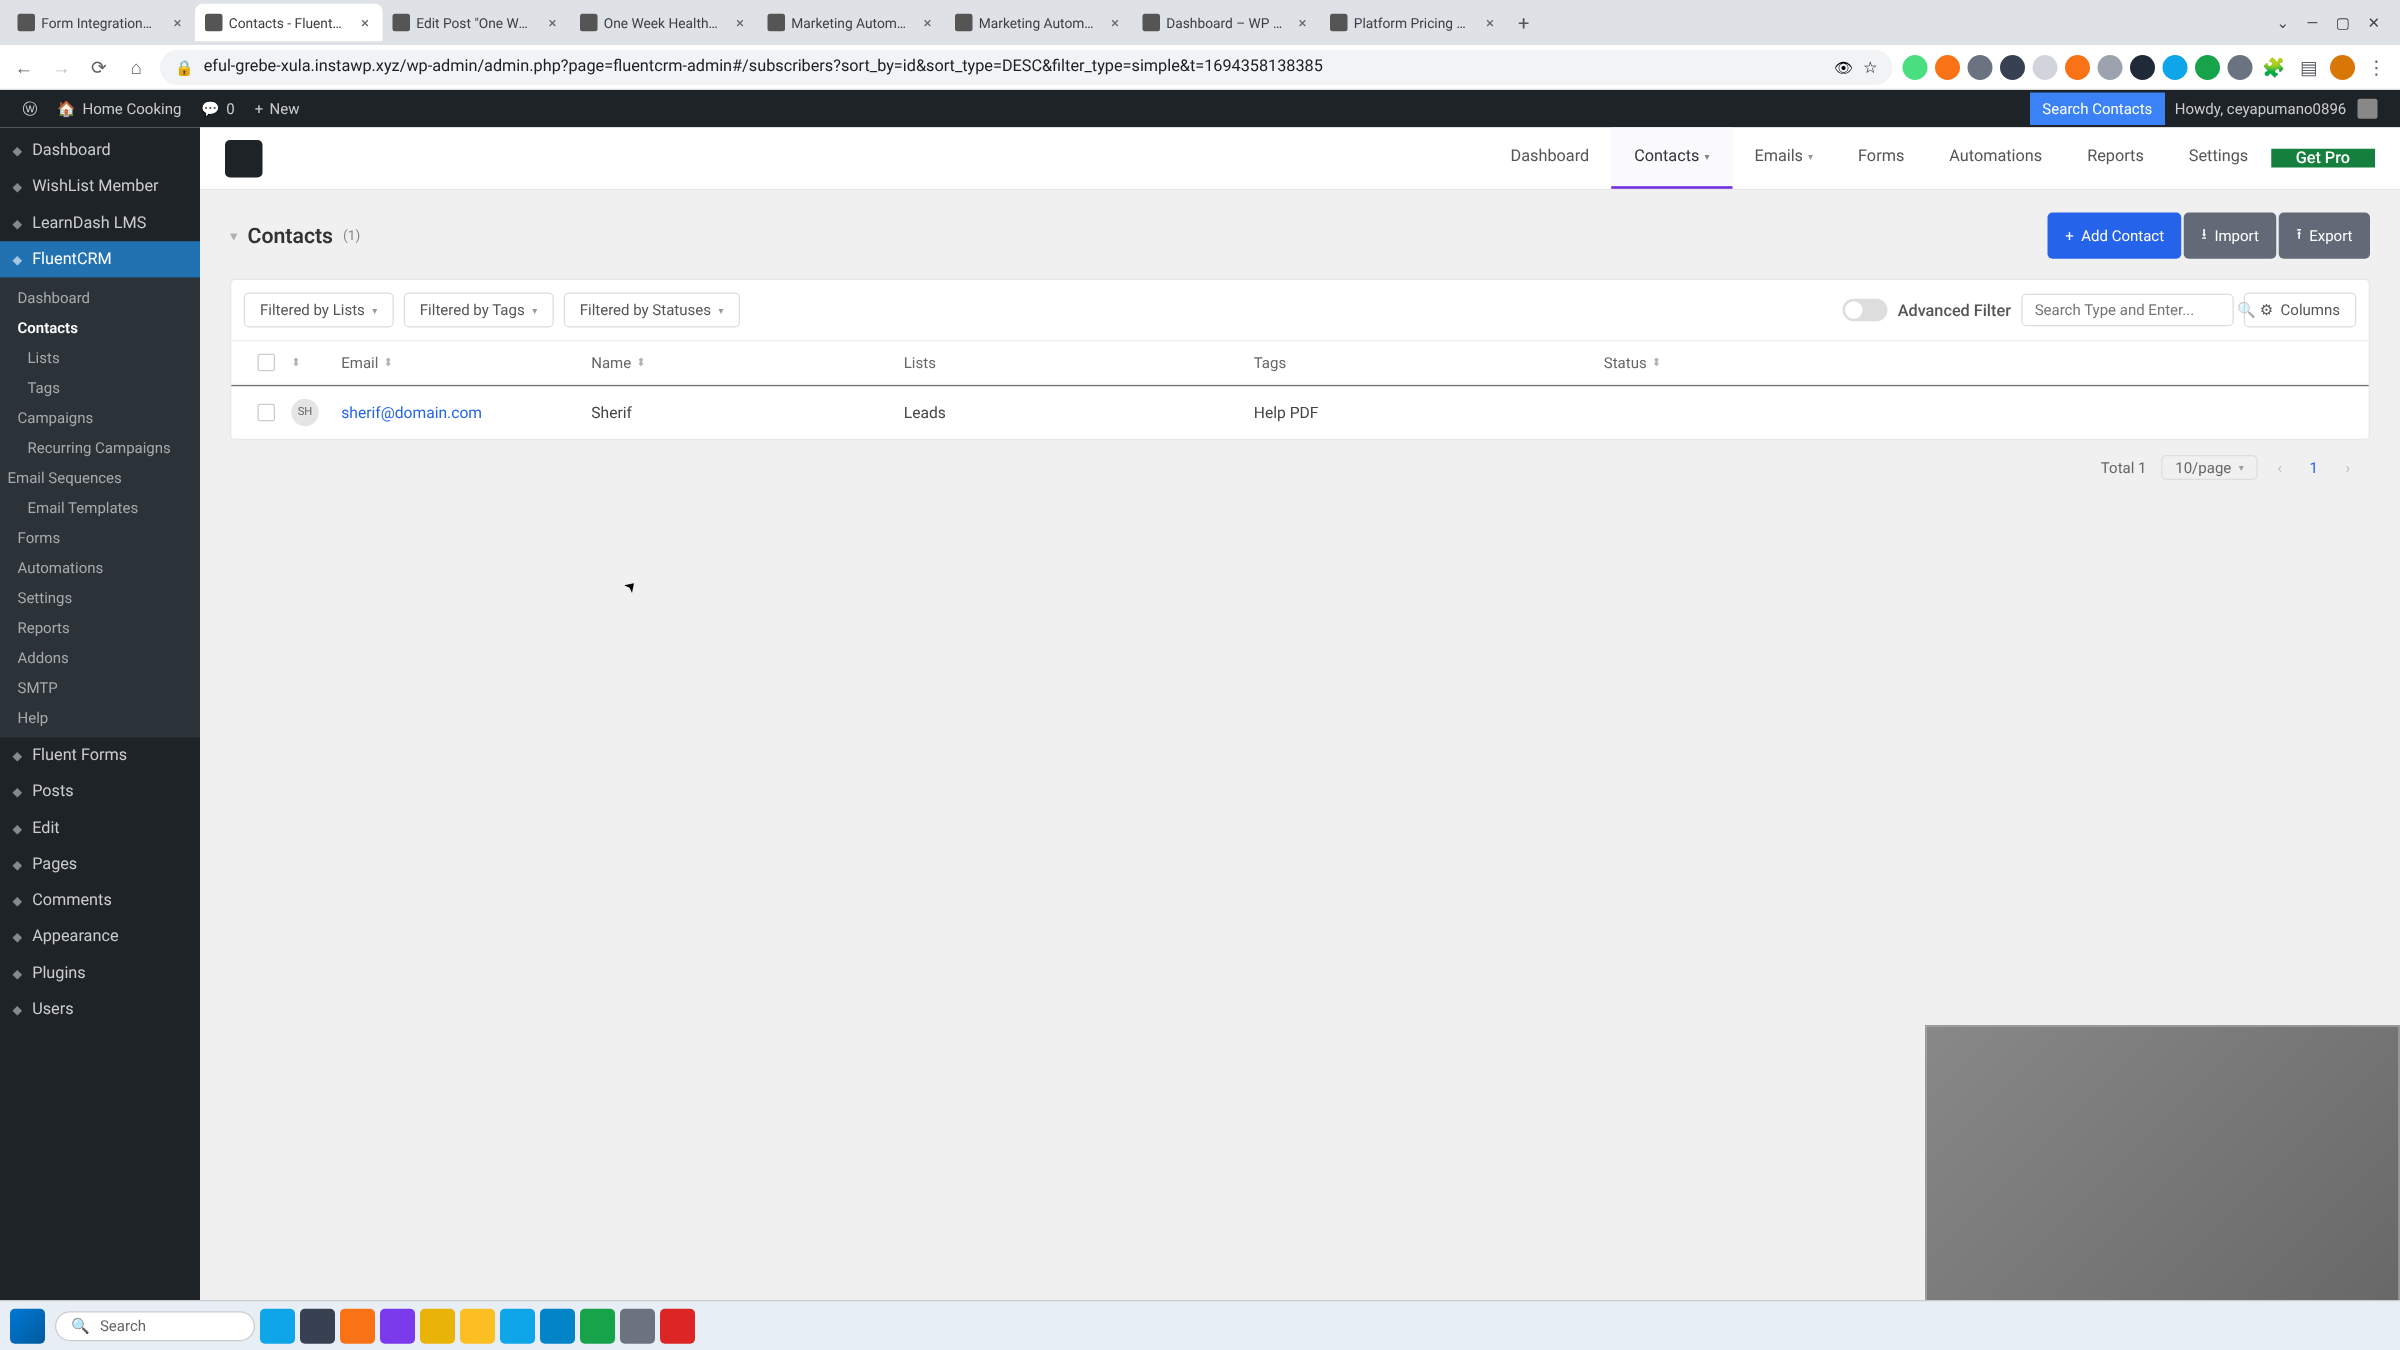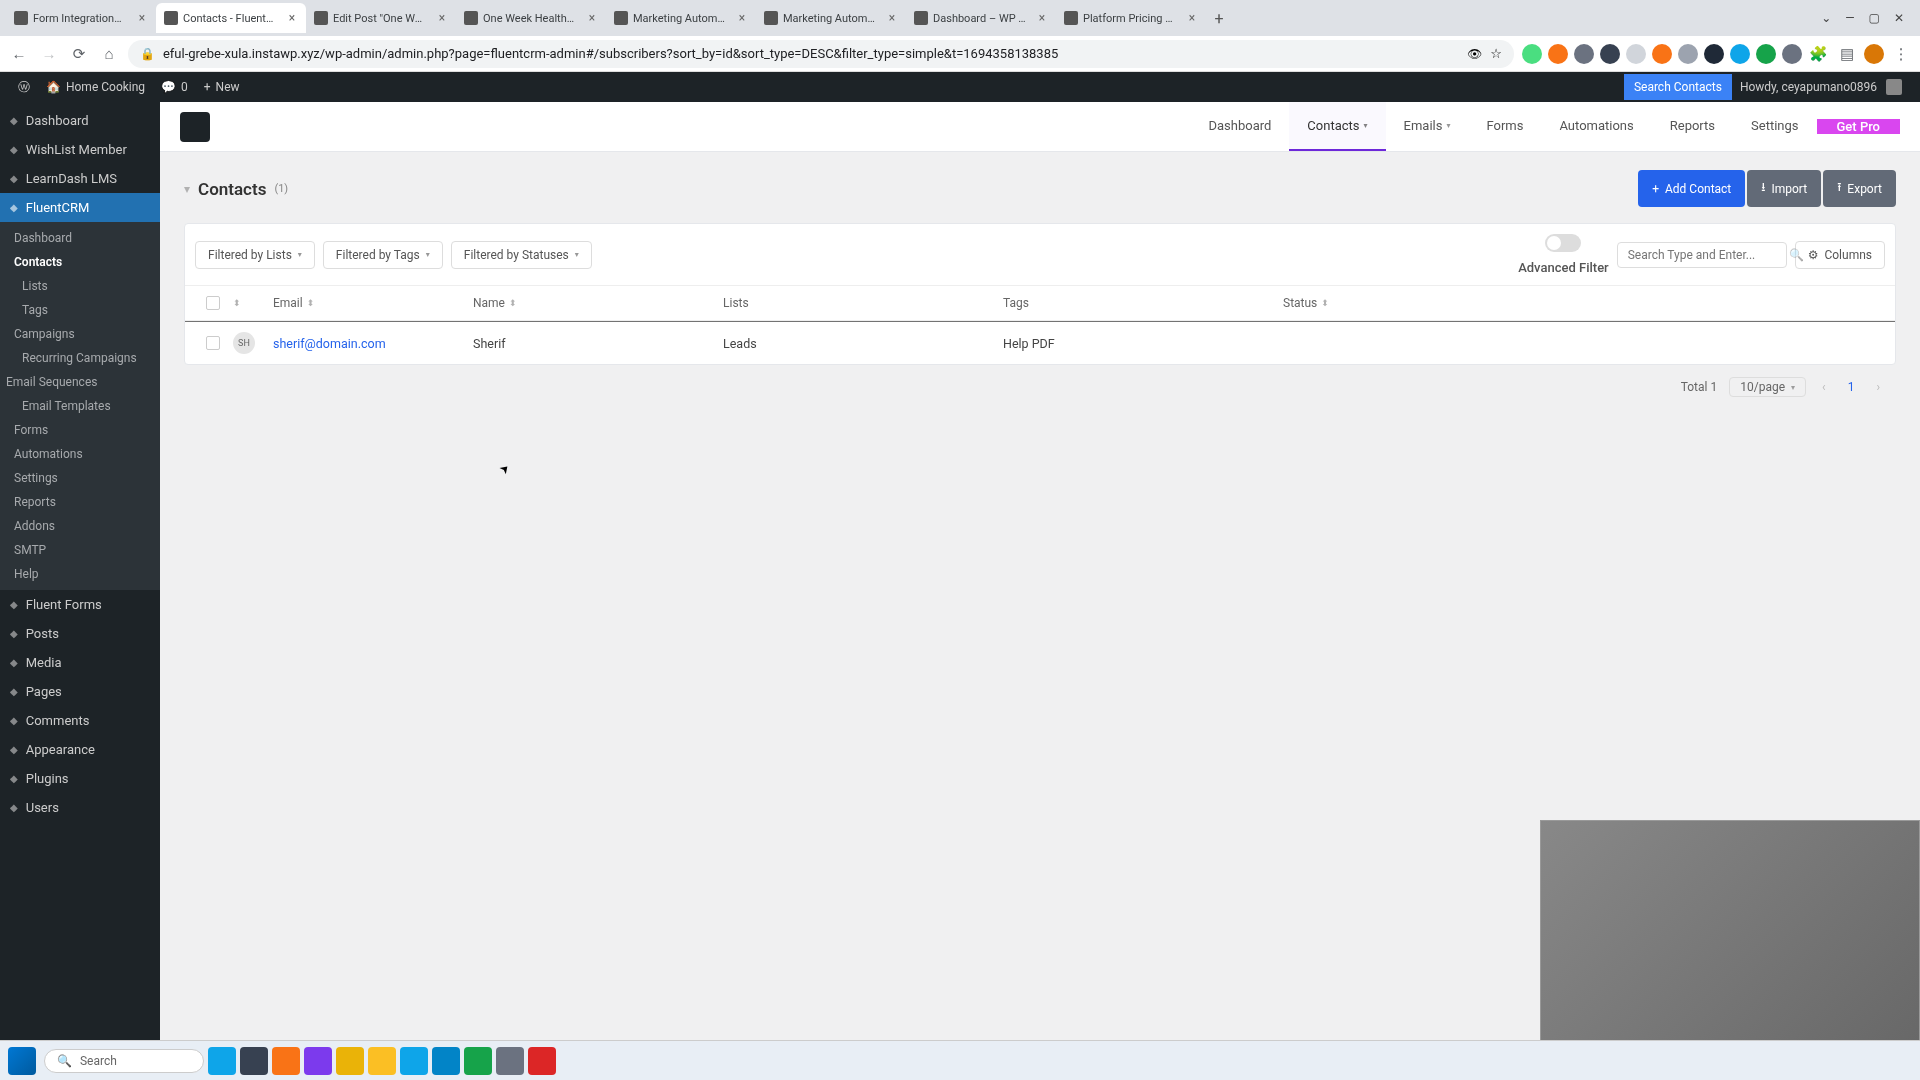--- a/index.html
+++ b/index.html
@@ -44,36 +44,36 @@
 .wp-submenu-item { padding: 5px 10px 5px 14px; font-size: 12px; color: #a7aaad; cursor: pointer; }
 .wp-submenu-item.active { color: #fff; font-weight: 600; }
 
 
 .fcrm-app { flex: 1; background: #f0f0f1; display: flex; flex-direction: column; }
 .fcrm-header { background: #fff; height: 50px; display: flex; align-items: center; padding: 0 20px; border-bottom: 1px solid #e5e7eb; }
 .fcrm-logo { width: 30px; height: 30px; background: #1d2327; border-radius: 4px; }
 .fcrm-nav { display: flex; margin-left: auto; height: 100%; }
 .fcrm-nav-item { padding: 0 18px; display: flex; align-items: center; gap: 4px; color: #555; font-size: 13px; cursor: pointer; border-bottom: 2px solid transparent; }
 .fcrm-nav-item.active { border-bottom-color: #6d28d9; color: #333; background: #faf9fe; }
-.fcrm-getpro { background: #d946ef; color: #fff; padding: 0 20px; display: flex; align-items: center; font-size: 13px; font-weight: 500; cursor: pointer; }
+.fcrm-getpro { background: #15803d; color: #fff; padding: 0 20px; display: flex; align-items: center; font-size: 13px; font-weight: 500; cursor: pointer; }
 
 .fcrm-content { padding: 18px 24px; }
 .fcrm-toolbar { display: flex; align-items: center; margin-bottom: 16px; }
 .fcrm-title-wrap { display: flex; align-items: center; gap: 8px; }
 .fcrm-title { font-size: 17px; font-weight: 600; color: #333; }
 .fcrm-count { font-size: 11px; color: #888; }
 .fcrm-toolbar-right { display: flex; gap: 2px; margin-left: auto; }
 .fcrm-btn { padding: 8px 14px; font-size: 12px; border-radius: 4px; cursor: pointer; display: flex; align-items: center; gap: 6px; border: none; }
 .fcrm-btn.primary { background: #2563eb; color: #fff; }
 .fcrm-btn.secondary { background: #626a77; color: #fff; }
 
 .fcrm-filters { display: flex; align-items: center; padding: 10px 0; gap: 8px; }
 .filter-dropdown { border: 1px solid #ddd; background: #fff; padding: 6px 12px; border-radius: 4px; font-size: 12px; color: #555; cursor: pointer; display: flex; align-items: center; gap: 6px; }
 .filter-spacer { flex: 1; }
-.adv-toggle { display: flex; align-items: center; gap: 8px; flex-direction: column; }
+.adv-toggle { display: flex; align-items: flex-end; gap: 8px; }
 .toggle-switch { width: 36px; height: 18px; background: #ddd; border-radius: 10px; position: relative; cursor: pointer; }
 .toggle-switch::after { content: ""; position: absolute; left: 2px; top: 2px; width: 14px; height: 14px; background: #fff; border-radius: 50%; }
 .search-box { border: 1px solid #ddd; border-radius: 4px; padding: 5px 10px; display: flex; align-items: center; gap: 6px; background: #fff; width: 170px; }
 .search-box input { border: none; outline: none; font-size: 12px; flex: 1; }
 .columns-btn { border: 1px solid #ddd; background: #fff; padding: 6px 12px; border-radius: 4px; font-size: 12px; color: #555; cursor: pointer; display: flex; align-items: center; gap: 6px; }
 
 .fcrm-table { background: #fff; border: 1px solid #e5e7eb; border-radius: 4px; }
 .table-header, .table-row { display: grid; grid-template-columns: 40px 40px 200px 250px 280px 280px 1fr; align-items: center; padding: 10px 8px; }
 .table-header { border-bottom: 1px solid #eee; font-size: 12px; color: #666; }
 .table-header .th { display: flex; align-items: center; gap: 4px; cursor: pointer; }
@@ -219,21 +219,21 @@
       <div class="wp-submenu-item">Forms</div>
       <div class="wp-submenu-item">Automations</div>
       <div class="wp-submenu-item">Settings</div>
       <div class="wp-submenu-item">Reports</div>
       <div class="wp-submenu-item">Addons</div>
       <div class="wp-submenu-item">SMTP</div>
       <div class="wp-submenu-item">Help</div>
     </div>
     <div class="wp-menu-item has-icon">Fluent Forms</div>
     <div class="wp-menu-item has-icon">Posts</div>
-    <div class="wp-menu-item has-icon">Media</div>
+    <div class="wp-menu-item has-icon">Edit</div>
     <div class="wp-menu-item has-icon">Pages</div>
     <div class="wp-menu-item has-icon">Comments</div>
     <div class="wp-menu-item has-icon">Appearance</div>
     <div class="wp-menu-item has-icon">Plugins</div>
     <div class="wp-menu-item has-icon">Users</div>
   </div>
 
   <div class="fcrm-app">
     <div class="fcrm-header">
       <div class="fcrm-logo"></div>

